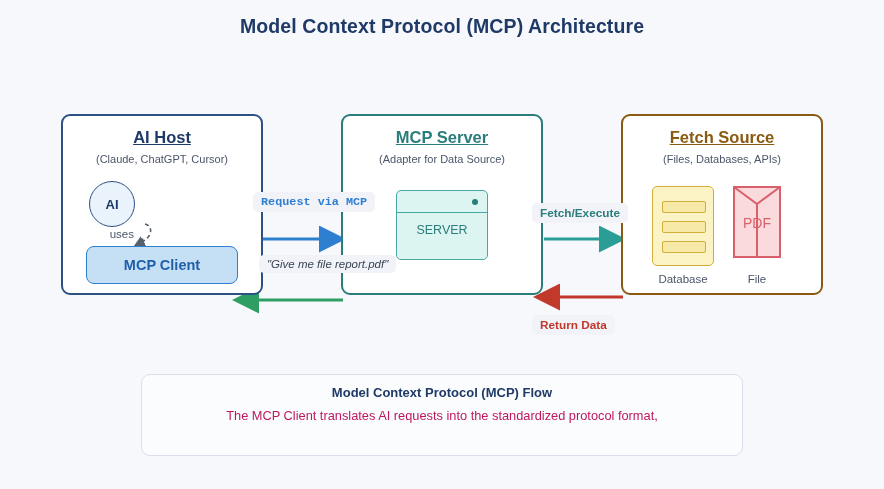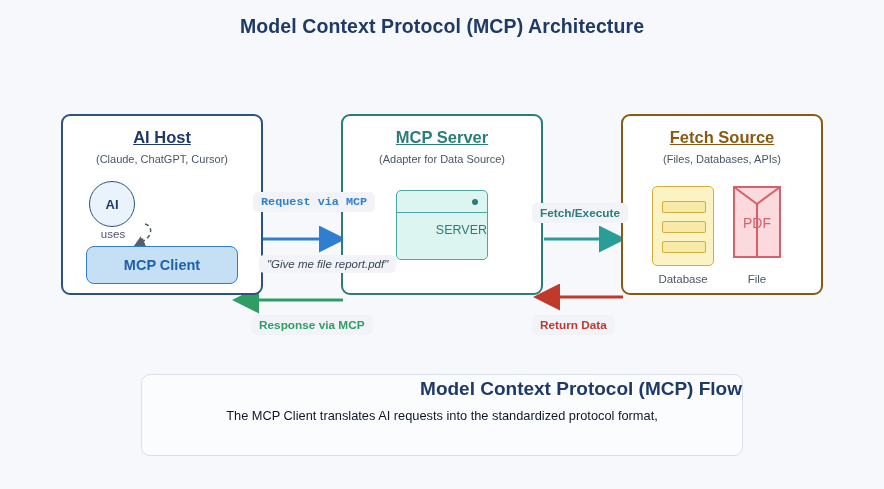--- a/index.html
+++ b/index.html
@@ -85,21 +85,21 @@
     align-items: center;
     justify-content: center;
     font-size: 13px;
     font-weight: bold;
     color: #1f3a66;
     box-sizing: border-box;
   }
   #uses-label {
     left: 92px; top: 228px;
     width: 42px;
-    text-align: center;
+    text-align: right;
     font-size: 11.5px;
     color: #4a5568;
   }
   #uses-arrow { left: 128px; top: 222px; }
 
   
   #mcp-client-box {
     left: 86px; top: 246px;
     width: 152px; height: 38px;
     border: 1.8px solid #2f7fd0;
@@ -131,21 +131,21 @@
   }
   #server-led {
     right: 9px; top: 8px;
     width: 6px; height: 6px;
     border-radius: 50%;
     background: #2a7d7b;
   }
   #server-icon-label {
     left: 0; top: 32px;
     width: 100%;
-    text-align: right;
+    text-align: center;
     font-size: 12.5px;
     color: #2a7d7b;
   }
 
   
   #db-icon {
     left: 652px; top: 186px;
     width: 62px; height: 80px;
     border: 1.6px solid #d4ae3a;
     background: #fbf3c4;
@@ -227,31 +227,31 @@
   #footer-box {
     left: 141px; top: 374px;
     width: 602px; height: 82px;
     background: #fbfcfe;
     border: 1.3px solid #d9dfeb;
     border-radius: 9px;
     box-sizing: border-box;
   }
   #footer-title {
     width: 100%;
-    text-align: right;
-    font-size: 19px;
+    text-align: center;
+    font-size: 13px;
     font-weight: bold;
     color: #1f3a66;
-    margin-top: 3px;
+    margin-top: 10px;
   }
   .footer-line {
     width: 100%;
     text-align: center;
     font-size: 12.8px;
-    color: #0f172a;
+    color: #be185d;
     margin-top: 8px;
   }
   #footer-line-2 { margin-top: 4px; }
 </style>
 </head>
 <body>
 
 <div id="stage">
 
   <div class="abs" id="page-title">Model Context Protocol (MCP) Architecture</div>
@@ -335,21 +335,20 @@
     <rect x="1" y="1" width="46" height="70" fill="#fadadd" stroke="#d9606a" stroke-width="2"></rect>
     <path d="M1,1 L24,18 L47,1" fill="none" stroke="#d9606a" stroke-width="2"></path>
     <line x1="24" y1="18" x2="24" y2="71" stroke="#d9606a" stroke-width="2"></line>
     <text x="24" y="42" text-anchor="middle" font-family="Liberation Sans, sans-serif" font-size="14" fill="#d9606a">PDF</text>
   </svg>
   <div class="abs" id="file-caption">File</div>
 
   <div class="abs pill" id="label-request">Request via MCP</div>
   <div class="abs" id="label-quote">"Give me file report.pdf"</div>
   <div class="abs pill" id="label-fetch">Fetch/Execute</div>
-  <div class="abs pill" id="label-response">Response via MCP</div>
   <div class="abs pill" id="label-return">Return Data</div>
 
   <div class="abs" id="footer-box">
     <div id="footer-title">Model Context Protocol (MCP) Flow</div>
     <div class="footer-line">The MCP Client translates AI requests into the standardized protocol format,</div>
   </div>
 
 </div>
 
 </body></html>

